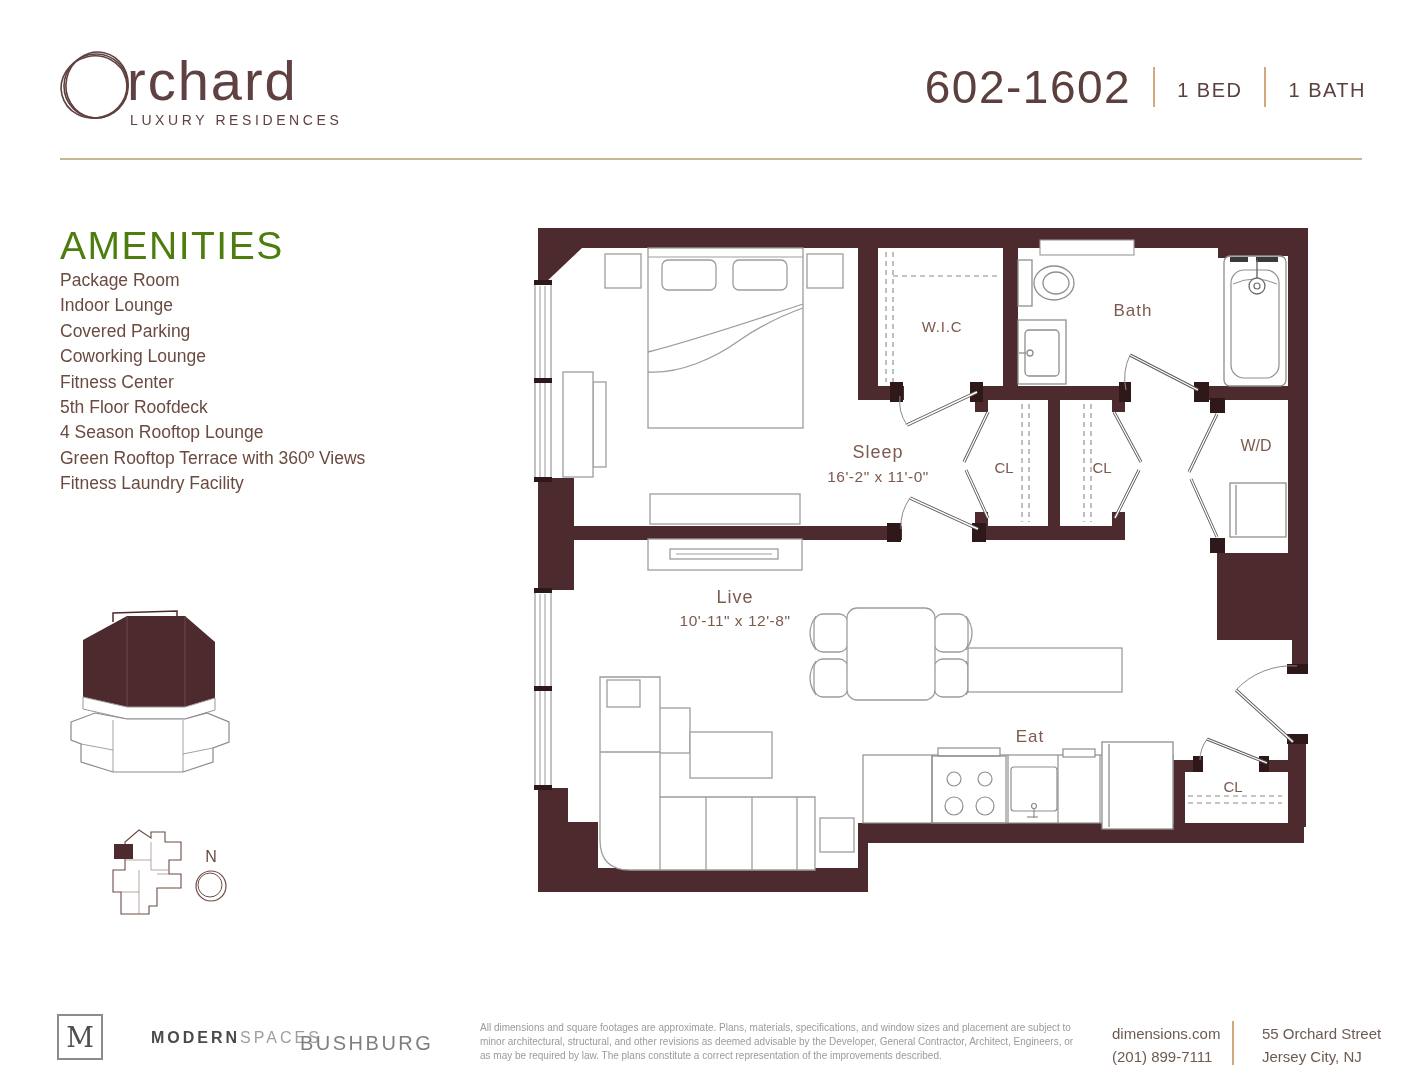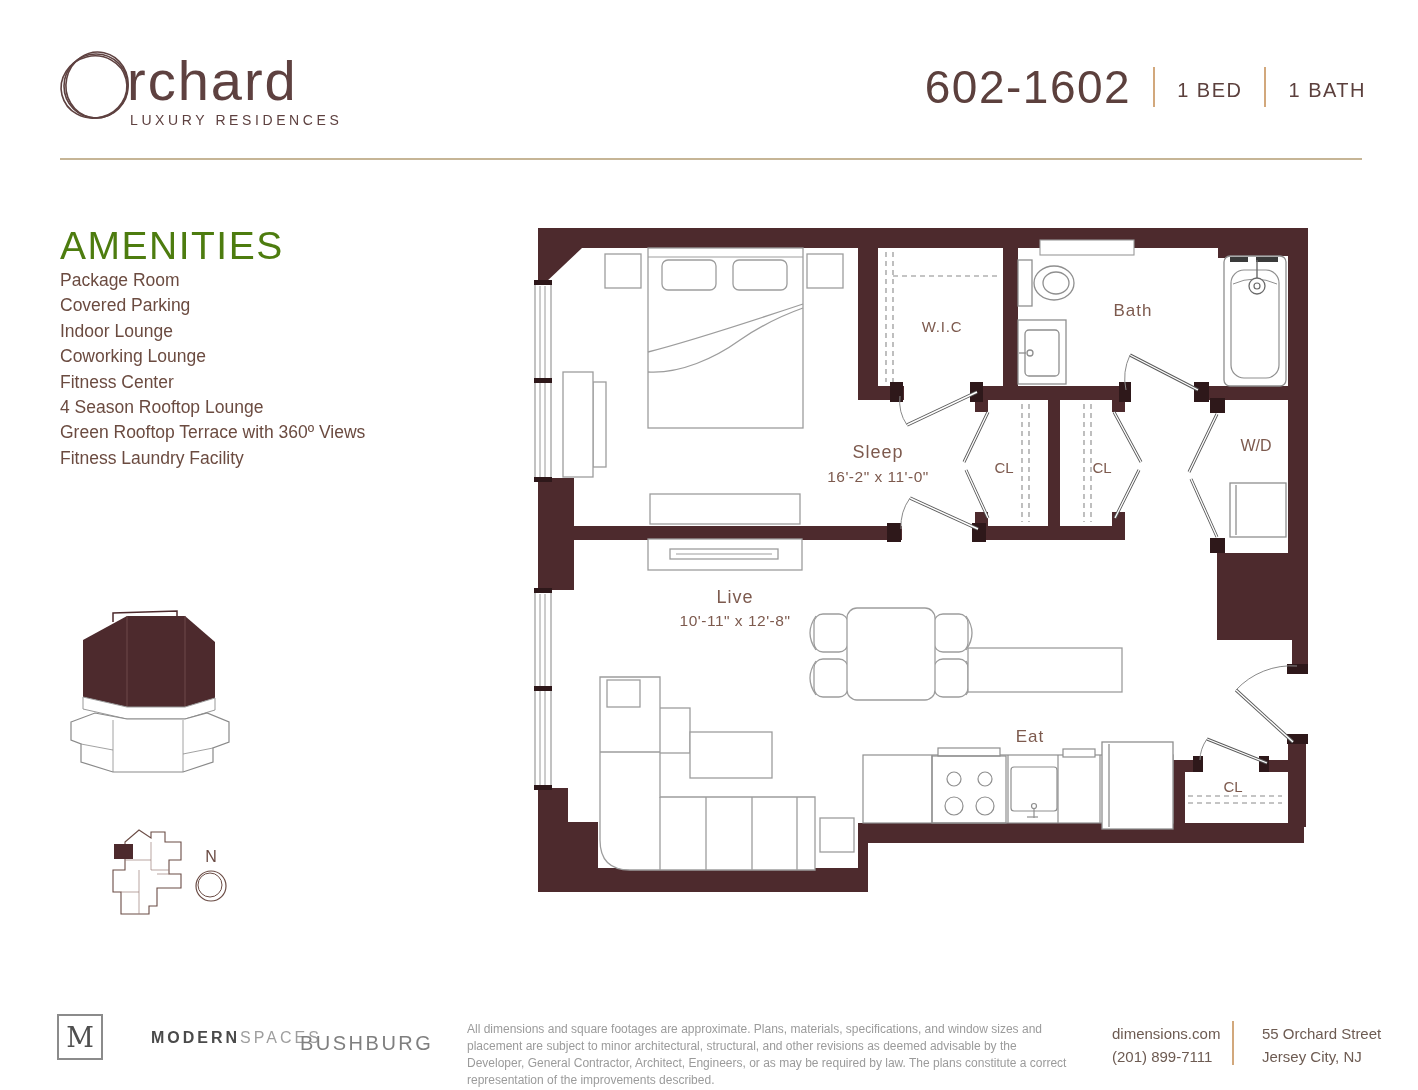--- a/index.html
+++ b/index.html
@@ -22,21 +22,21 @@
   .amen-list{left:60px;top:268px;list-style:none;margin:0;padding:0;}
   .amen-list li{font-size:17.5px;color:#6b4b40;line-height:25.4px;}
   
   .ms-box{left:57px;top:1014px;width:42px;height:42px;border:2px solid #8b8b8b;
           display:flex;align-items:center;justify-content:center;
           font-family:"DejaVu Serif",serif;font-size:27px;color:#4f4f4f;}
   .ms-name{left:114px;top:1029px;font-size:16px;letter-spacing:3px;color:#4a4a4a;margin-left:37px;}
   .ms-name .lite{color:#9e9e9e;font-weight:400;}
   .ms-name .bold{font-weight:700;}
   .bushburg{left:300px;top:1032px;font-size:20px;letter-spacing:2.5px;color:#7f7f7f;}
-  .disclaimer{left:467px;top:1021px;width:600px;font-size:12px;line-height:1.42;color:#9b9b9b;}
+  .disclaimer{left:480px;top:1021px;width:600px;font-size:10px;line-height:1.42;color:#9b9b9b;}
   .contact{left:1112px;top:1022px;font-size:15px;line-height:1.55;color:#6d5b52;}
   .contact2{left:1262px;top:1022px;font-size:15px;line-height:1.55;color:#6d5b52;}
   .vdiv2{left:1232px;top:1021px;height:44px;width:0;border-left:2px solid #d2a87c;}
   svg text{font-family:"Liberation Sans",sans-serif;}
 </style>
 </head>
 <body>
 
 <svg class="abs" style="left:56px;top:46px" width="78" height="80" viewBox="0 0 78 80">
   <g fill="none" stroke="#5e4140" stroke-width="1.6">
@@ -53,24 +53,25 @@
   <span class="vdiv"></span>
   <span class="unit-sub">1 BED</span>
   <span class="vdiv"></span>
   <span class="unit-sub">1 BATH</span>
 </div>
 <div class="abs rule"></div>
 
 <div class="abs amen-title">AMENITIES</div>
 <ul class="abs amen-list">
   <li>Package Room</li>
+  <li>Indoor Lounge</li>
   <li>Covered Parking</li>
-  <li>Indoor Lounge</li>
   <li>Coworking Lounge</li>
   <li>Fitness Center</li>
+  <li>5th Floor Roofdeck</li>
   <li>4 Season Rooftop Lounge</li>
   <li>Green Rooftop Terrace with 360º Views</li>
   <li>Fitness Laundry Facility</li>
 </ul>
 
 <svg class="abs" style="left:65px;top:600px" width="170" height="200" viewBox="0 0 170 200">
   <path d="M48,22 L48,13 L112,11 L112,16" fill="none" stroke="#4d2a2d" stroke-width="1.5"></path>
   <polygon points="18,40 62,16 120,16 150,42 150,98 120,107 62,107 18,97" fill="#4d2a2d"></polygon>
   <line x1="62" y1="16" x2="62" y2="107" stroke="#6e484a" stroke-width="1"></line>
   <line x1="120" y1="16" x2="120" y2="107" stroke="#6e484a" stroke-width="1"></line>

